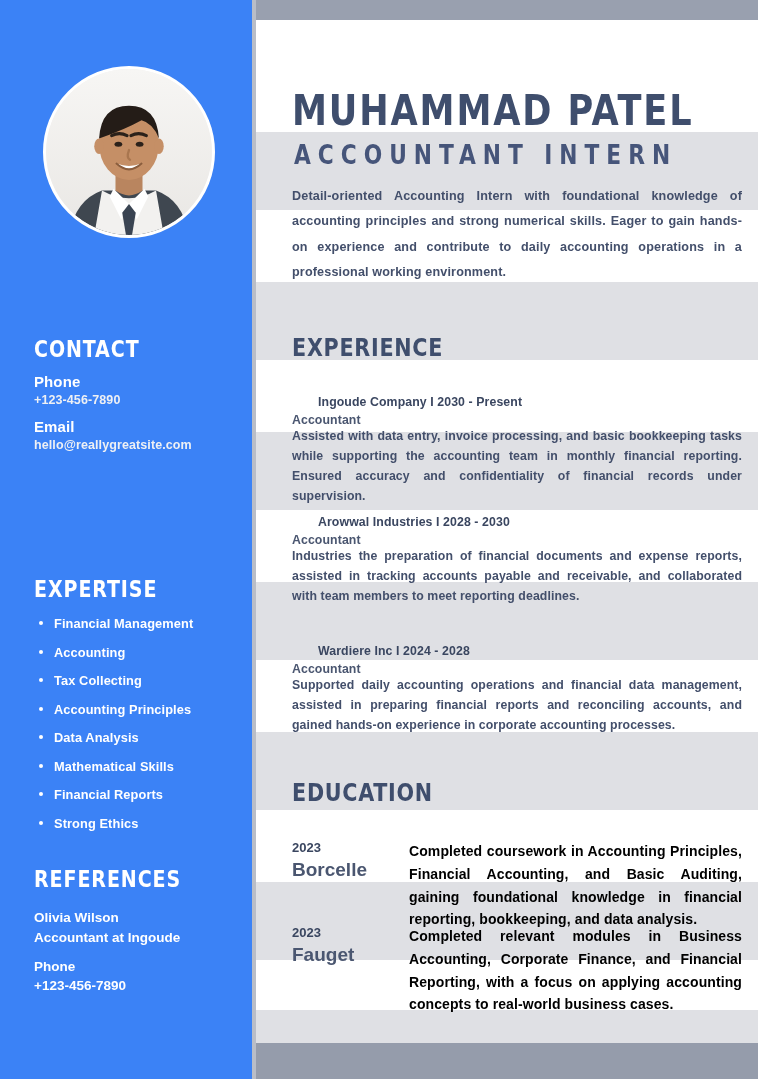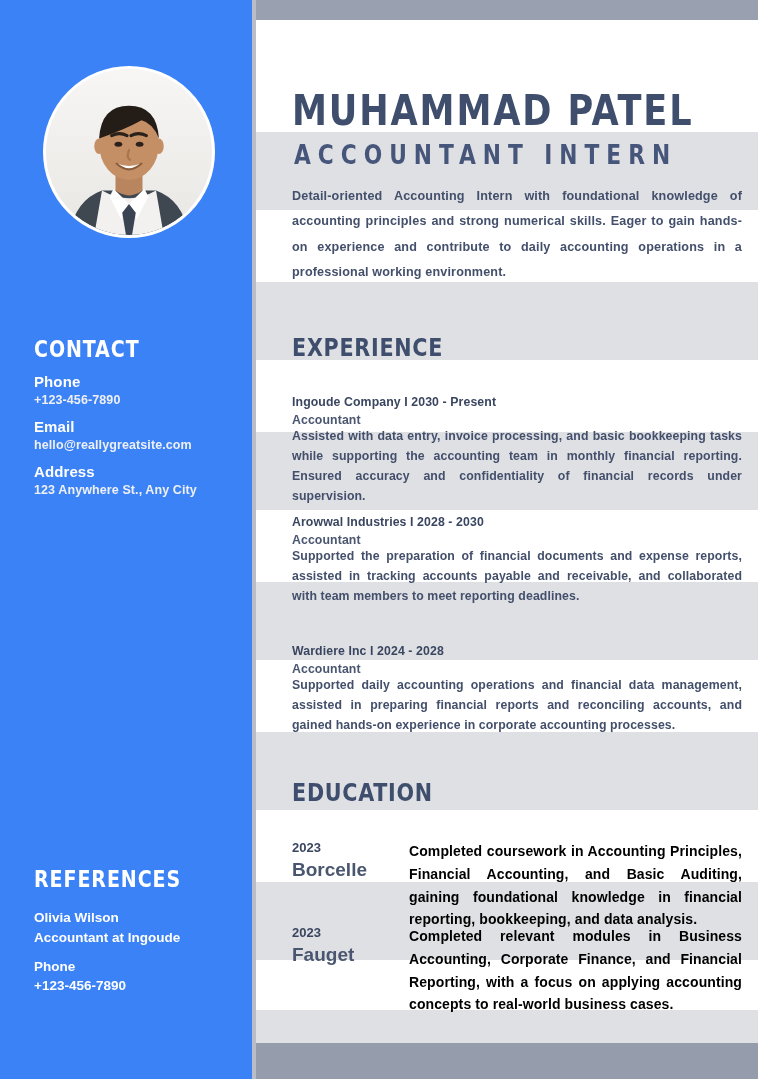--- a/index.html
+++ b/index.html
@@ -179,20 +179,21 @@
     transform-origin:left center;
   }
   .sec-h.exp { top:333px; }
   .sec-h.edu { top:778px; }
 
   .job { position:absolute; left:28px; width:450px; }
   .job-head {
     font-size:12.3px; font-weight:bold; color:#39456080;
     color:#3a4660;
     letter-spacing:0.1px;
+    margin-left:26px;
   }
   .job-role {
     font-size:12.3px; font-weight:bold; color:#4a5670;
     margin-top:4px;
     letter-spacing:0.1px;
   }
   .job-desc {
     font-size:12.3px; font-weight:bold; color:#434f6b;
     line-height:1.62;
     text-align:justify;
@@ -285,26 +286,35 @@
     <section class="side-sec" style="top:336px;">
       <div class="side-h">CONTACT</div>
       <div>
         <div class="c-label">Phone</div>
         <div class="c-value">+123-456-7890</div>
       </div>
       <div>
         <div class="c-label">Email</div>
         <div class="c-value">hello@reallygreatsite.com</div>
       </div>
-      <div>
-        <div class="c-label">Address</div>
-        <div class="c-value">123 Anywhere St., Any City</div>
-      </div>
     </section>
 
+    <section class="side-sec" style="top:576px;">
+      <div class="side-h">EXPERTISE</div>
+      <ul class="skills">
+        <li>Financial Management</li>
+        <li>Accounting</li>
+        <li>Tax Collecting</li>
+        <li>Accounting Principles</li>
+        <li>Data Analysis</li>
+        <li>Mathematical Skills</li>
+        <li>Financial Reports</li>
+        <li>Strong Ethics</li>
+      </ul>
+    </section>
 
     <section class="side-sec" style="top:866px;">
       <div class="side-h">REFERENCES</div>
       <div class="ref-name">Olivia Wilson</div>
       <div class="ref-role">Accountant at Ingoude</div>
       <div class="ref-plabel">Phone</div>
       <div class="ref-pval">+123-456-7890</div>
     </section>
 
   </aside>
@@ -319,21 +329,21 @@
 
     <div class="job" style="top:395px;">
       <div class="job-head">Ingoude Company I 2030 - Present</div>
       <div class="job-role">Accountant</div>
       <div class="job-desc">Assisted with data entry, invoice processing, and basic bookkeeping tasks while supporting the accounting team in monthly financial reporting. Ensured accuracy and confidentiality of financial records under supervision.</div>
     </div>
 
     <div class="job" style="top:515px;">
       <div class="job-head">Arowwal Industries  I 2028 - 2030</div>
       <div class="job-role">Accountant</div>
-      <div class="job-desc">Supported the preparation of financial documents and expense reports, assisted in tracking accounts payable and receivable, and collaborated with team members to meet reporting deadlines.</div>
+      <div class="job-desc">Industries the preparation of financial documents and expense reports, assisted in tracking accounts payable and receivable, and collaborated with team members to meet reporting deadlines.</div>
     </div>
 
     <div class="job" style="top:644px;">
       <div class="job-head">Wardiere Inc  I 2024 - 2028</div>
       <div class="job-role">Accountant</div>
       <div class="job-desc">Supported daily accounting operations and financial data management, assisted in preparing financial reports and reconciling accounts, and gained hands-on experience in corporate accounting processes.</div>
     </div>
 
     <h3 class="sec-h edu">EDUCATION</h3>
 

